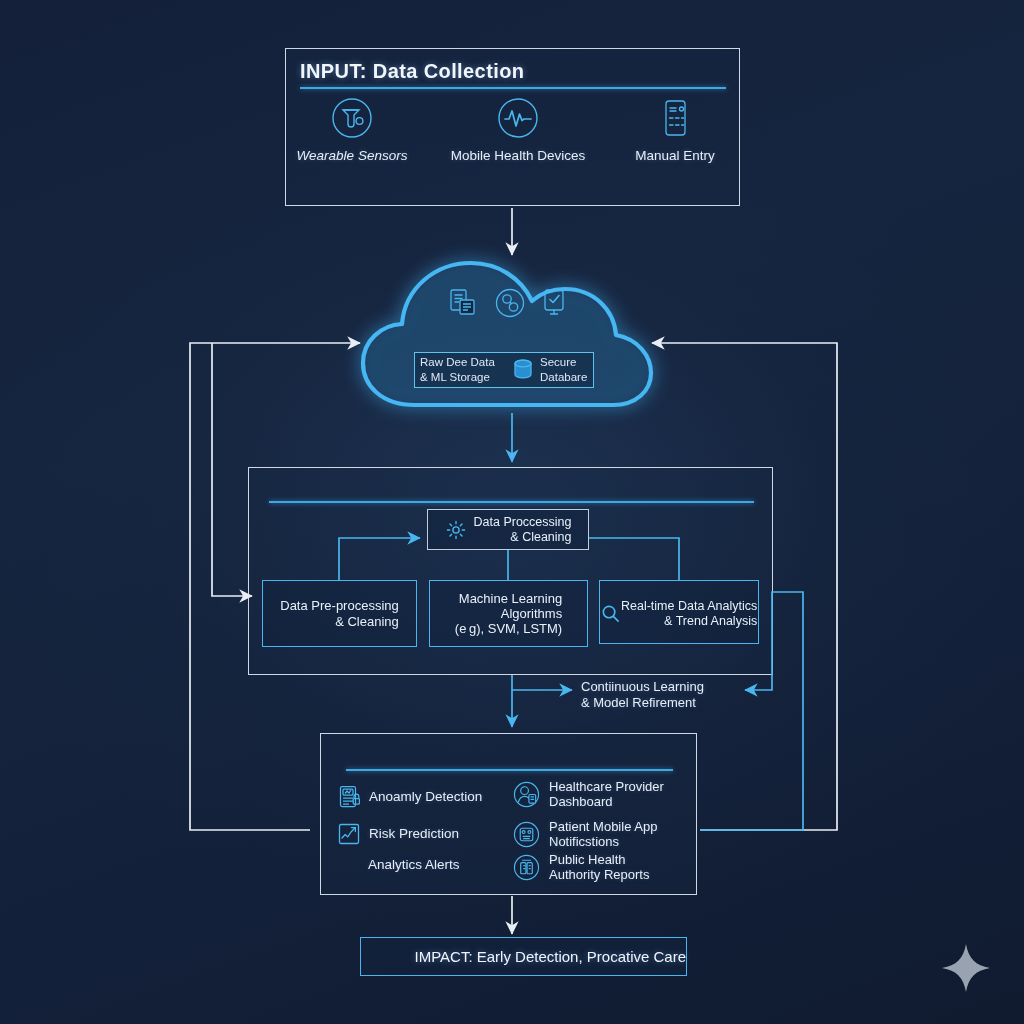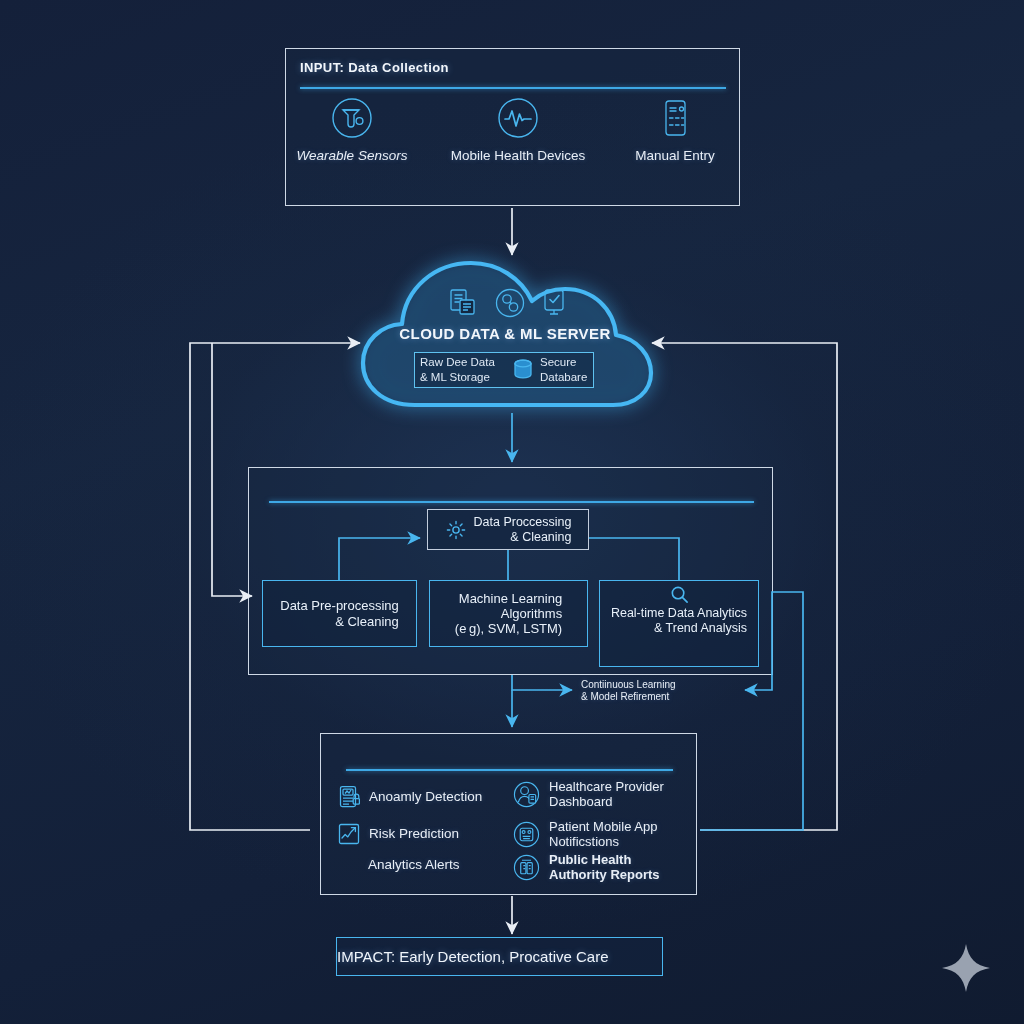--- a/index.html
+++ b/index.html
@@ -52,21 +52,21 @@
   
   .drow{display:flex;align-items:center;gap:9px;}
   .drow .txt{color:#e8eef6;line-height:1.15;text-shadow:0 0 5px rgba(120,170,230,.3);}
 </style>
 </head>
 <body>
 
 <div id="stage">
 
   <div class="abs panel" id="input-panel" style="left:285px;top:48px;width:455px;height:158px;">
-    <div class="abs sec-title" style="left:14px;top:11px;width:auto;font-size:13px;text-align:left;">INPUT: Data Collection</div>
+    <div class="abs sec-title" style="left:14px;top:11px;width:auto;font-size:20px;text-align:left;">INPUT: Data Collection</div>
     <div class="abs rule" style="left:14px;top:38px;width:426px;"></div>
   </div>
 
   <div class="abs" style="left:293px;top:96px;width:118px;height:80px;text-align:center;">
     <span class="icn">
       <svg width="44" height="44" viewBox="0 0 44 44" fill="none" stroke="#49b6ef" stroke-width="1.4">
         <circle cx="22" cy="22" r="19"></circle>
         <path d="M13 14h16l-5 5v9a3 3 0 0 1-6 0v-9z"></path>
         <path d="M13 14h16" stroke-width="1.6"></path>
         <circle cx="29.5" cy="25" r="3.4"></circle>
@@ -128,21 +128,20 @@
     </svg>
   </div>
   <div class="abs" style="left:541px;top:288px;width:26px;height:30px;">
     <svg width="26" height="30" viewBox="0 0 26 30" fill="none" stroke="#49b6ef" stroke-width="1.3">
       <rect x="4" y="2" width="18" height="20" rx="2.5"></rect>
       <path d="M9 11.5l3 3 6-7" stroke-width="1.6" stroke-linecap="round" stroke-linejoin="round"></path>
       <path d="M13 22v4M9 26h8"></path>
     </svg>
   </div>
 
-  <div class="abs sec-title" style="left:375px;top:325px;width:260px;font-size:15px;">CLOUD DATA &amp; ML SERVER</div>
 
   <div class="abs" style="left:414px;top:352px;width:180px;height:36px;border:1.3px solid #5fc2f0;background:rgba(17,36,62,0.55);"></div>
   <div class="abs" style="left:420px;top:355px;width:96px;font-size:11.5px;color:#dfe9f5;line-height:1.28;">
     <div>Raw Dee Data</div>
     <div>&amp; ML Storage</div>
   </div>
   <div class="abs" style="left:512px;top:358px;width:22px;height:24px;">
     <svg width="22" height="24" viewBox="0 0 22 24" fill="none" stroke="#49b6ef" stroke-width="1.3">
       <ellipse cx="11" cy="5.5" rx="8" ry="3.4" fill="#2a8fd0"></ellipse>
       <path d="M3 5.5v11c0 1.9 3.6 3.4 8 3.4s8-1.5 8-3.4v-11" fill="#2a8fd0"></path>
@@ -179,34 +178,34 @@
   </div>
 
   <div class="abs tile" style="left:429px;top:580px;width:159px;height:67px;font-size:13px;">
     <span>
       <span>Machine Learning</span><br>
       <span>Algorithms</span><br>
       <span>(e g), SVM, LSTM)</span>
     </span>
   </div>
 
-  <div class="abs tile" style="left:599px;top:580px;width:160px;height:87px;font-size:12.5px;flex-direction:column;justify-content:flex-start;padding-top:3px;">
+  <div class="abs tile" style="left:599px;top:580px;width:160px;height:64px;font-size:12.5px;flex-direction:row;justify-content:flex-start;padding-top:3px;">
     <span class="icn">
       <svg width="21" height="21" viewBox="0 0 22 22" fill="none" stroke="#49b6ef" stroke-width="1.7" stroke-linecap="round">
         <circle cx="9.5" cy="9.5" r="6"></circle>
           <path d="M14 14l5 5"></path>
       </svg>
     </span>
     <span style="margin-top:1px;">
       <span>Real-time Data Analytics</span><br>
       <span>&amp; Trend Analysis</span>
     </span>
   </div>
 
-  <div class="abs" style="left:581px;top:679px;width:200px;font-size:10px;color:#e8eef6;line-height:1.22;text-shadow:0 0 5px rgba(120,170,230,.3);">
+  <div class="abs" style="left:581px;top:679px;width:200px;font-size:13px;color:#e8eef6;line-height:1.22;text-shadow:0 0 5px rgba(120,170,230,.3);">
     <div>Contiinuous Learning</div>
     <div>&amp; Model Refirement</div>
   </div>
 
   <div class="abs panel" id="dec-panel" style="left:320px;top:733px;width:377px;height:162px;">
     <div class="abs rule" style="left:25px;top:35px;width:327px;"></div>
   </div>
 
   <div class="abs drow" style="left:338px;top:785px;width:180px;">
     <span class="icn">
@@ -271,27 +270,27 @@
 
   <div class="abs drow" style="left:513px;top:853px;width:185px;align-items:flex-start;">
     <span class="icn" style="margin-top:1px;">
       <svg width="27" height="27" viewBox="0 0 28 28" fill="none" stroke="#49b6ef" stroke-width="1.2">
         <circle cx="14" cy="14" r="12.5"></circle>
         <rect x="8" y="9" width="5.4" height="11.5" rx="1"></rect>
         <rect x="14.6" y="9" width="5.4" height="11.5" rx="1"></rect>
         <path d="M9.3 6.5h9.4M10.7 12h2M16.3 12h2M10.7 15.2h2M16.3 15.2h2"></path>
       </svg>
     </span>
-    <span class="txt" style="font-size:13px;font-weight:bold;">
+    <span class="txt" style="font-size:13px;">
       <span>Public Health</span><br>
       <span>Authority Reports</span>
     </span>
   </div>
 
-  <div class="abs panel-blue" style="left:336px;top:937px;width:327px;height:39px;display:flex;align-items:center;justify-content:flex-start;">
+  <div class="abs panel-blue" style="left:360px;top:937px;width:327px;height:39px;display:flex;align-items:center;justify-content:flex-end;">
     <span style="font-size:15px;color:#f0f5fb;text-shadow:0 0 6px rgba(140,190,255,.45);">IMPACT: Early Detection, Procative Care</span>
   </div>
 
   <div class="abs" style="left:938px;top:940px;width:56px;height:56px;">
     <svg width="56" height="56" viewBox="0 0 56 56">
       <path d="M28 4 C30.5 18.5 37.5 25.5 52 28 C37.5 30.5 30.5 37.5 28 52 C25.5 37.5 18.5 30.5 4 28 C18.5 25.5 25.5 18.5 28 4 Z" fill="#99a2b0"></path>
     </svg>
   </div>
 
   <svg class="ov">

